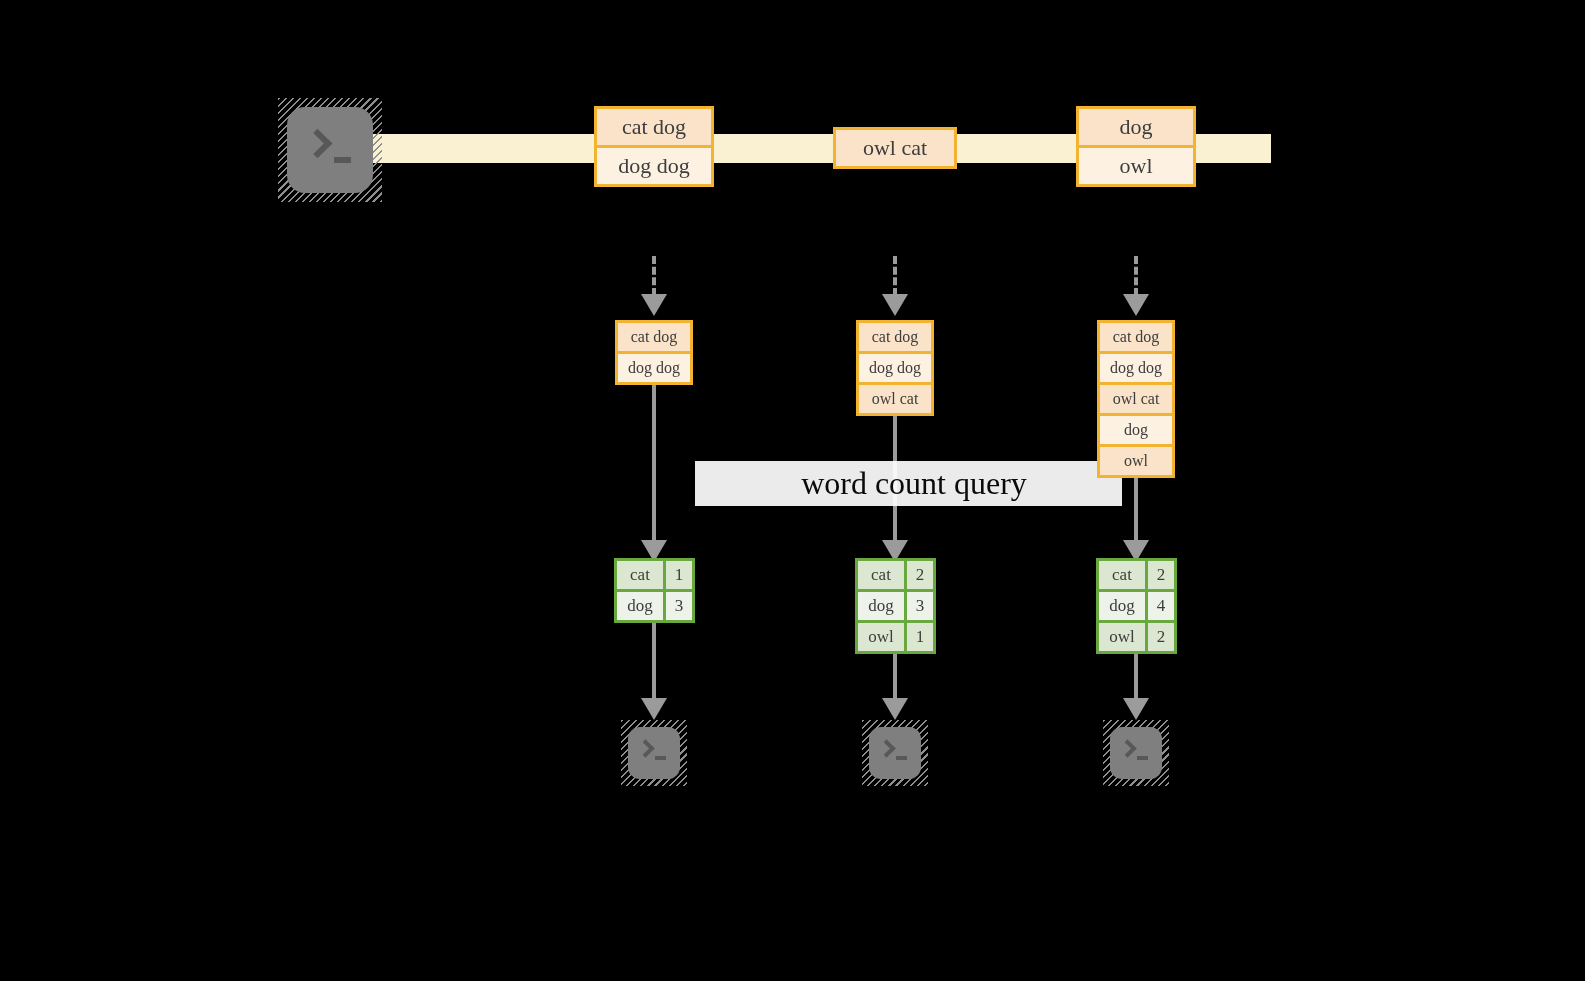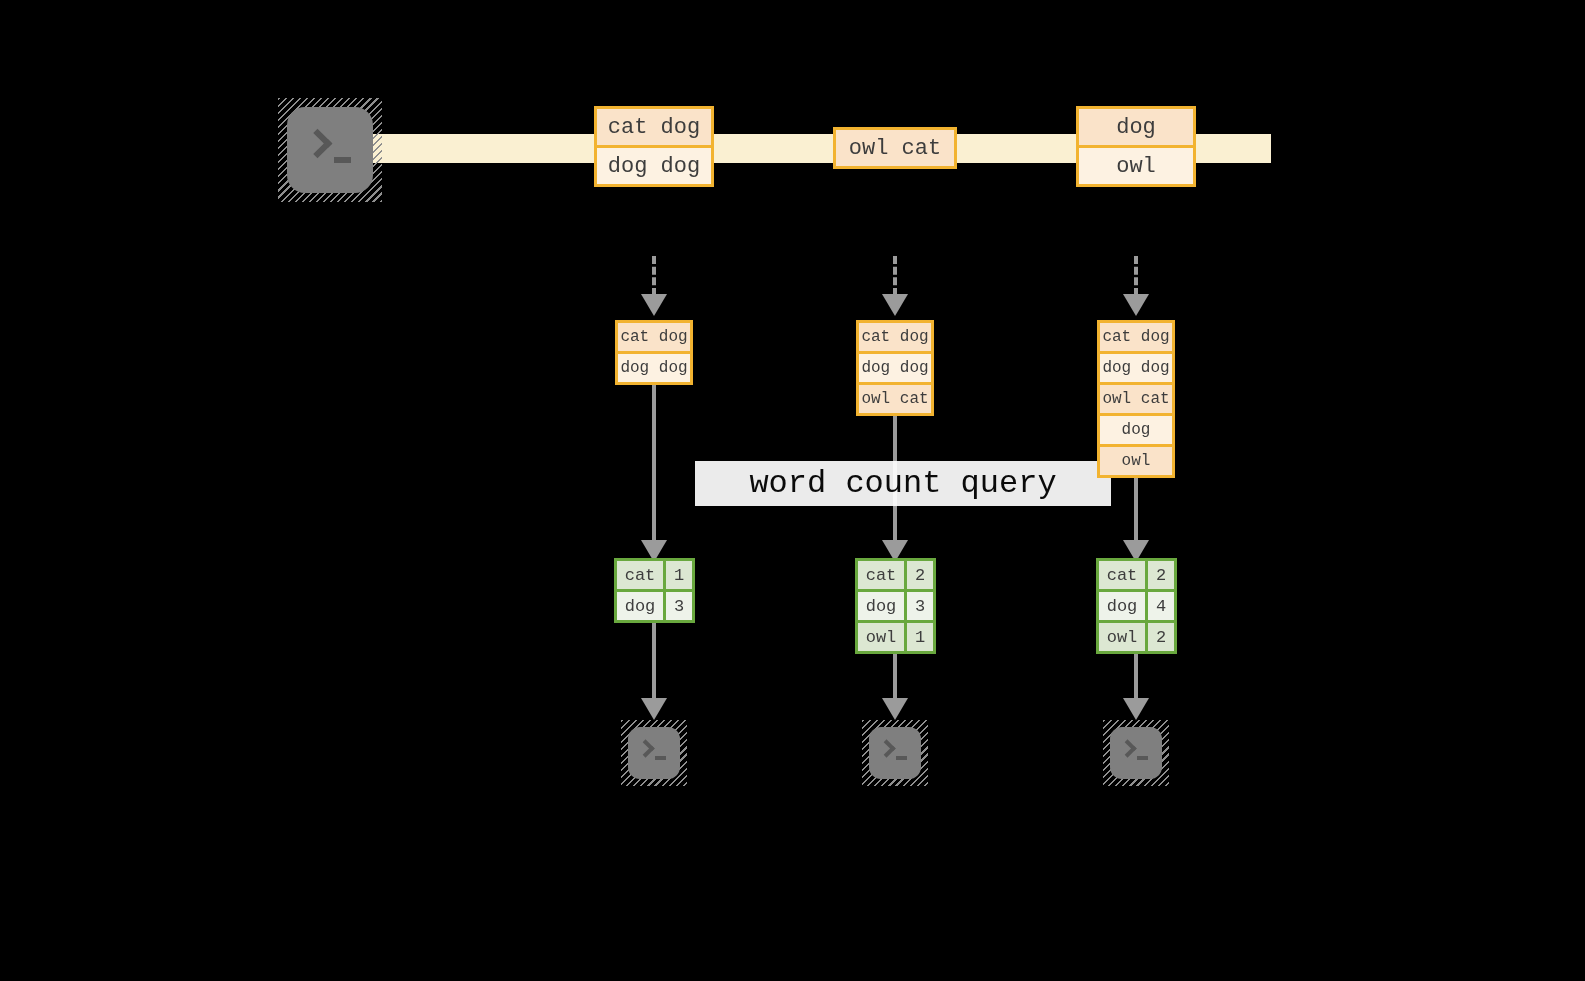--- a/index.html
+++ b/index.html
@@ -1,17 +1,17 @@
 <!DOCTYPE html>
 <html><head>
 <meta charset="utf-8">
 <style>
   html,body{margin:0;padding:0;background:#000;}
   .canvas{position:relative;width:1271px;height:981px;background:#000;overflow:hidden;
-          font-family:Liberation Mono, monospace;}
+          font-family:Liberation Serif, serif;}
   .abs{position:absolute;}
 
   
   .hatch{background:repeating-linear-gradient(135deg,#8f8f8f 0 1.5px,transparent 1.5px 5px);}
   .termsq{position:absolute;background:#7f7f7f;}
   .chev{position:absolute;transform:rotate(45deg);}
   .uscore{position:absolute;background:#585858;}
 
   
   .band{background:#FAF0D2;z-index:1;}
@@ -33,21 +33,21 @@
   .g-light{background:#EEF3EA;}
 
   
   .vline{width:4px;background:#9b9b9b;z-index:1;}
   .dline{width:0;border-left:4px dashed #9b9b9b;z-index:1;}
   .ahead{width:0;height:0;border-left:13px solid transparent;border-right:13px solid transparent;
          border-top:22px solid #9b9b9b;z-index:1;}
 
   
   .query{background:rgba(255,255,255,0.92);display:flex;align-items:center;justify-content:center;
-         color:#0a0a0a;font-size:32px;font-weight:300;z-index:4;}
+         color:#0a0a0a;font-size:32px;font-weight:300;z-index:4;padding-left:11px;}
 
   .z2{z-index:2;} .z3{z-index:3;} .z5{z-index:5;}
 </style>
 </head>
 <body>
 
 <div class="canvas">
 
   <div class="abs band" style="left:368px;top:134px;width:922px;height:29px;"></div>
   <div class="abs band-head" style="left:1288px;top:124px;"></div>

